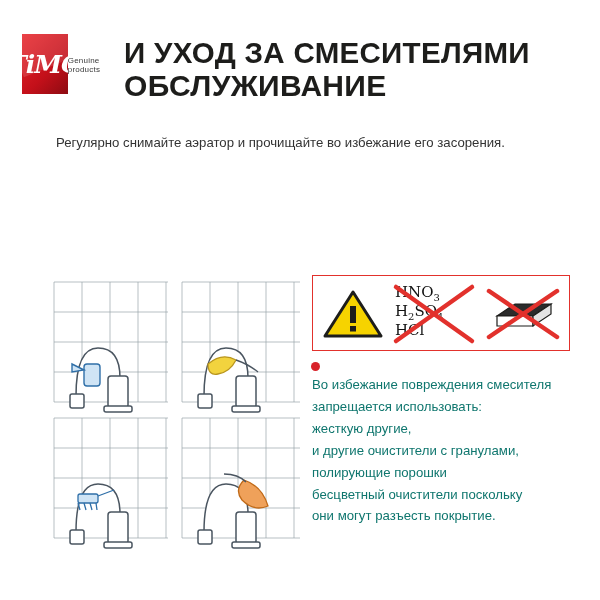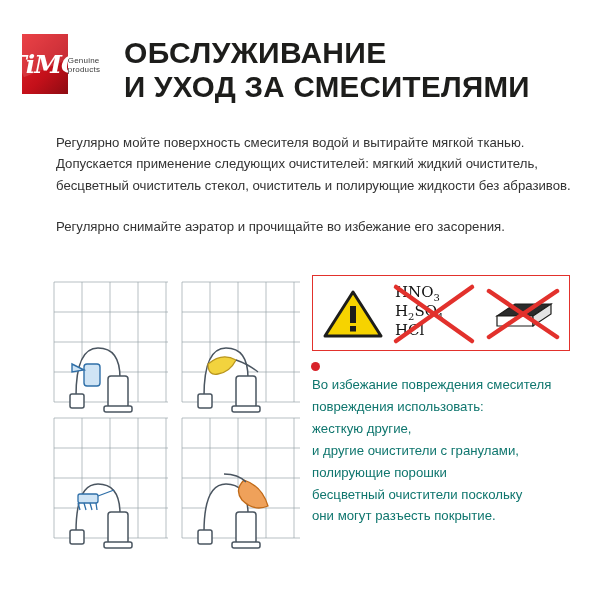--- a/index.html
+++ b/index.html
@@ -199,27 +199,26 @@
 <div class="page">
 
   <div class="header">
     <div class="logo-block">
       <div class="logo-badge">
         <span class="logo-text">TiMO</span>
       </div>
       <div class="logo-tag">Genuine products</div>
     </div>
     <div class="titles">
+      <div class="title-line second">И УХОД ЗА СМЕСИТЕЛЯМИ</div>
       <div class="title-line">ОБСЛУЖИВАНИЕ</div>
-      <div class="title-line second">И УХОД ЗА СМЕСИТЕЛЯМИ</div>
     </div>
   </div>
 
   <div class="intro">
-    <p>Регулярно мойте поверхность смесителя водой и вытирайте мягкой тканью. Допускается применение следующих очистителей: мягкий жидкий очиститель, бесцветный очиститель стекол, очиститель и полирующие жидкости без абразивов.</p>
     <p>Регулярно снимайте аэратор и прочищайте во избежание его засорения.</p>
   </div>
 
   <div class="illus">
     <svg width="260" height="282" viewBox="0 0 260 282" xmlns="http://www.w3.org/2000/svg">
       <g stroke="#9aa3ab" stroke-width="0.7" fill="none">
 
         <path d="M6 14 H120 M6 44 H120 M6 74 H120 M6 104 H120 M6 134 H120"></path>
         <path d="M6 14 V134 M34 14 V134 M62 14 V134 M90 14 V134 M118 14 V134"></path>
         <path d="M134 14 H252 M134 44 H252 M134 74 H252 M134 104 H252 M134 134 H252"></path>
@@ -315,21 +314,21 @@
           <path d="M72 5 L4 51" stroke="#e2312c" stroke-width="4.5" stroke-linecap="round"></path>
         </svg>
       </div>
     </div>
   </div>
 
   <div class="bullet"></div>
 
   <div class="warn-text">
     <div>Во избежание повреждения смесителя</div>
-    <div>повреждения использовать:</div>
+    <div>запрещается использовать:</div>
     <div>жесткую другие,</div>
     <div>и другие очистители с гранулами,</div>
     <div>полирующие порошки</div>
     <div>бесцветный очистители поскольку</div>
     <div>они могут разъесть покрытие.</div>
   </div>
 
 </div>
 
 </body></html>

